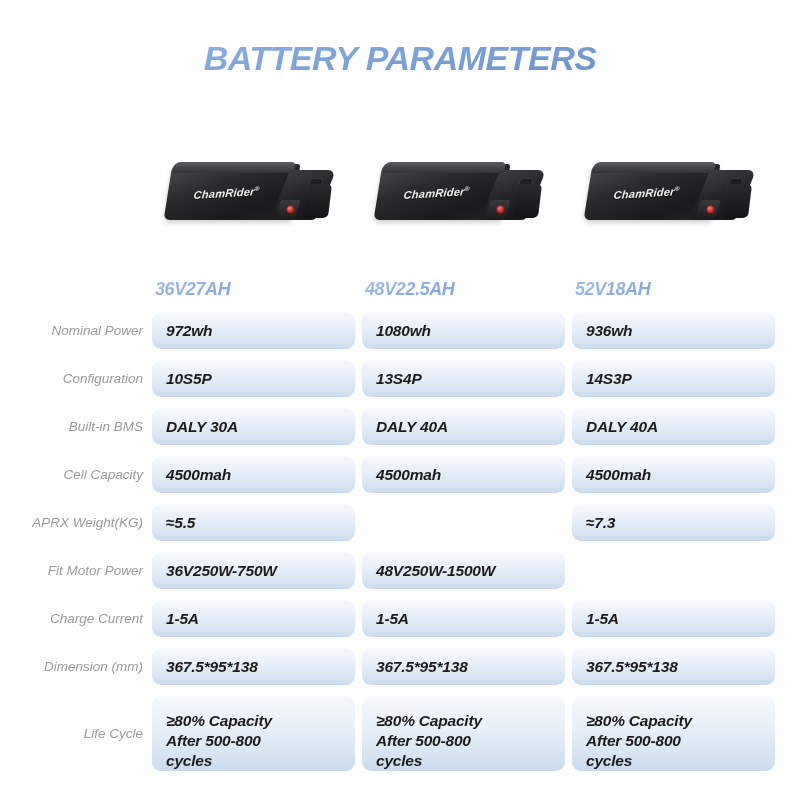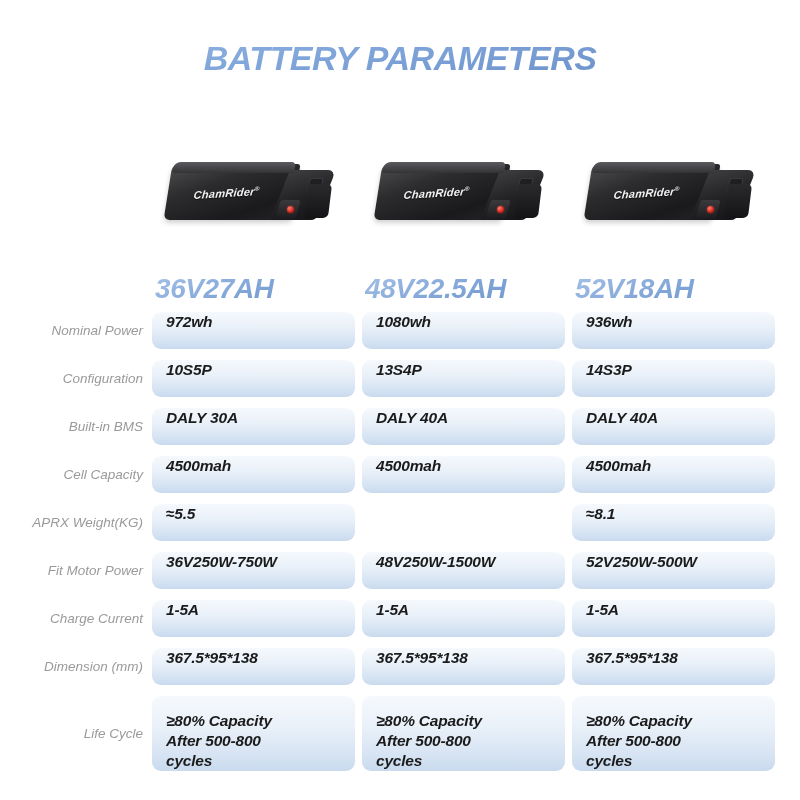--- a/index.html
+++ b/index.html
@@ -156,21 +156,21 @@
     position: absolute;
     left: 150px;
     top: 272px;
     width: 630px;
     height: 34px;
   }
   .col-header {
     position: absolute;
     top: 0;
     width: 210px;
-    font-size: 28px;
+    font-size: 18px;
     font-weight: bold;
     font-style: italic;
     line-height: 34px;
     letter-spacing: -0.4px;
     background: linear-gradient(160deg, #a6c2e8 0%, #7ea3d6 50%, #6c8fc6 100%);
     -webkit-background-clip: text;
     background-clip: text;
     color: transparent;
     -webkit-text-fill-color: transparent;
     white-space: nowrap;
@@ -214,21 +214,21 @@
   .cell {
     position: absolute;
     top: 0;
     width: 203px;
     height: 37px;
     border-radius: 9px;
     background: linear-gradient(180deg, #f6f9fd 0%, #eaf1f9 38%, #d7e4f3 78%, #c9daee 100%);
     box-sizing: border-box;
     padding: 0 14px;
     display: flex;
-    align-items: flex-start;
+    align-items: center;
   }
   .spec-row.tall .cell {
     height: 75px;
     align-items: flex-end;
   }
   .cell.c0 { left: 152px; }
   .cell.c1 { left: 362px; }
   .cell.c2 { left: 572px; }
   .cell-text {
     font-size: 15.5px;
@@ -347,34 +347,31 @@
         <span class="cell-text">4500mah</span>
       </div>
   </div>
 
   <div class="spec-row">
     <div class="row-label">APRX Weight(KG)</div>
     <div class="cell c0">
         <span class="cell-text">≈5.5</span>
       </div>
     <div class="cell c2">
-        <span class="cell-text">≈8.1</span>
+        <span class="cell-text">≈7.3</span>
       </div>
   </div>
 
   <div class="spec-row">
     <div class="row-label">Fit Motor Power</div>
     <div class="cell c0">
         <span class="cell-text">36V250W-750W</span>
       </div>
     <div class="cell c1">
         <span class="cell-text">48V250W-1500W</span>
-      </div>
-    <div class="cell c2">
-        <span class="cell-text">52V250W-500W</span>
       </div>
   </div>
 
   <div class="spec-row">
     <div class="row-label">Charge Current</div>
     <div class="cell c0">
         <span class="cell-text">1-5A</span>
       </div>
     <div class="cell c1">
         <span class="cell-text">1-5A</span>

